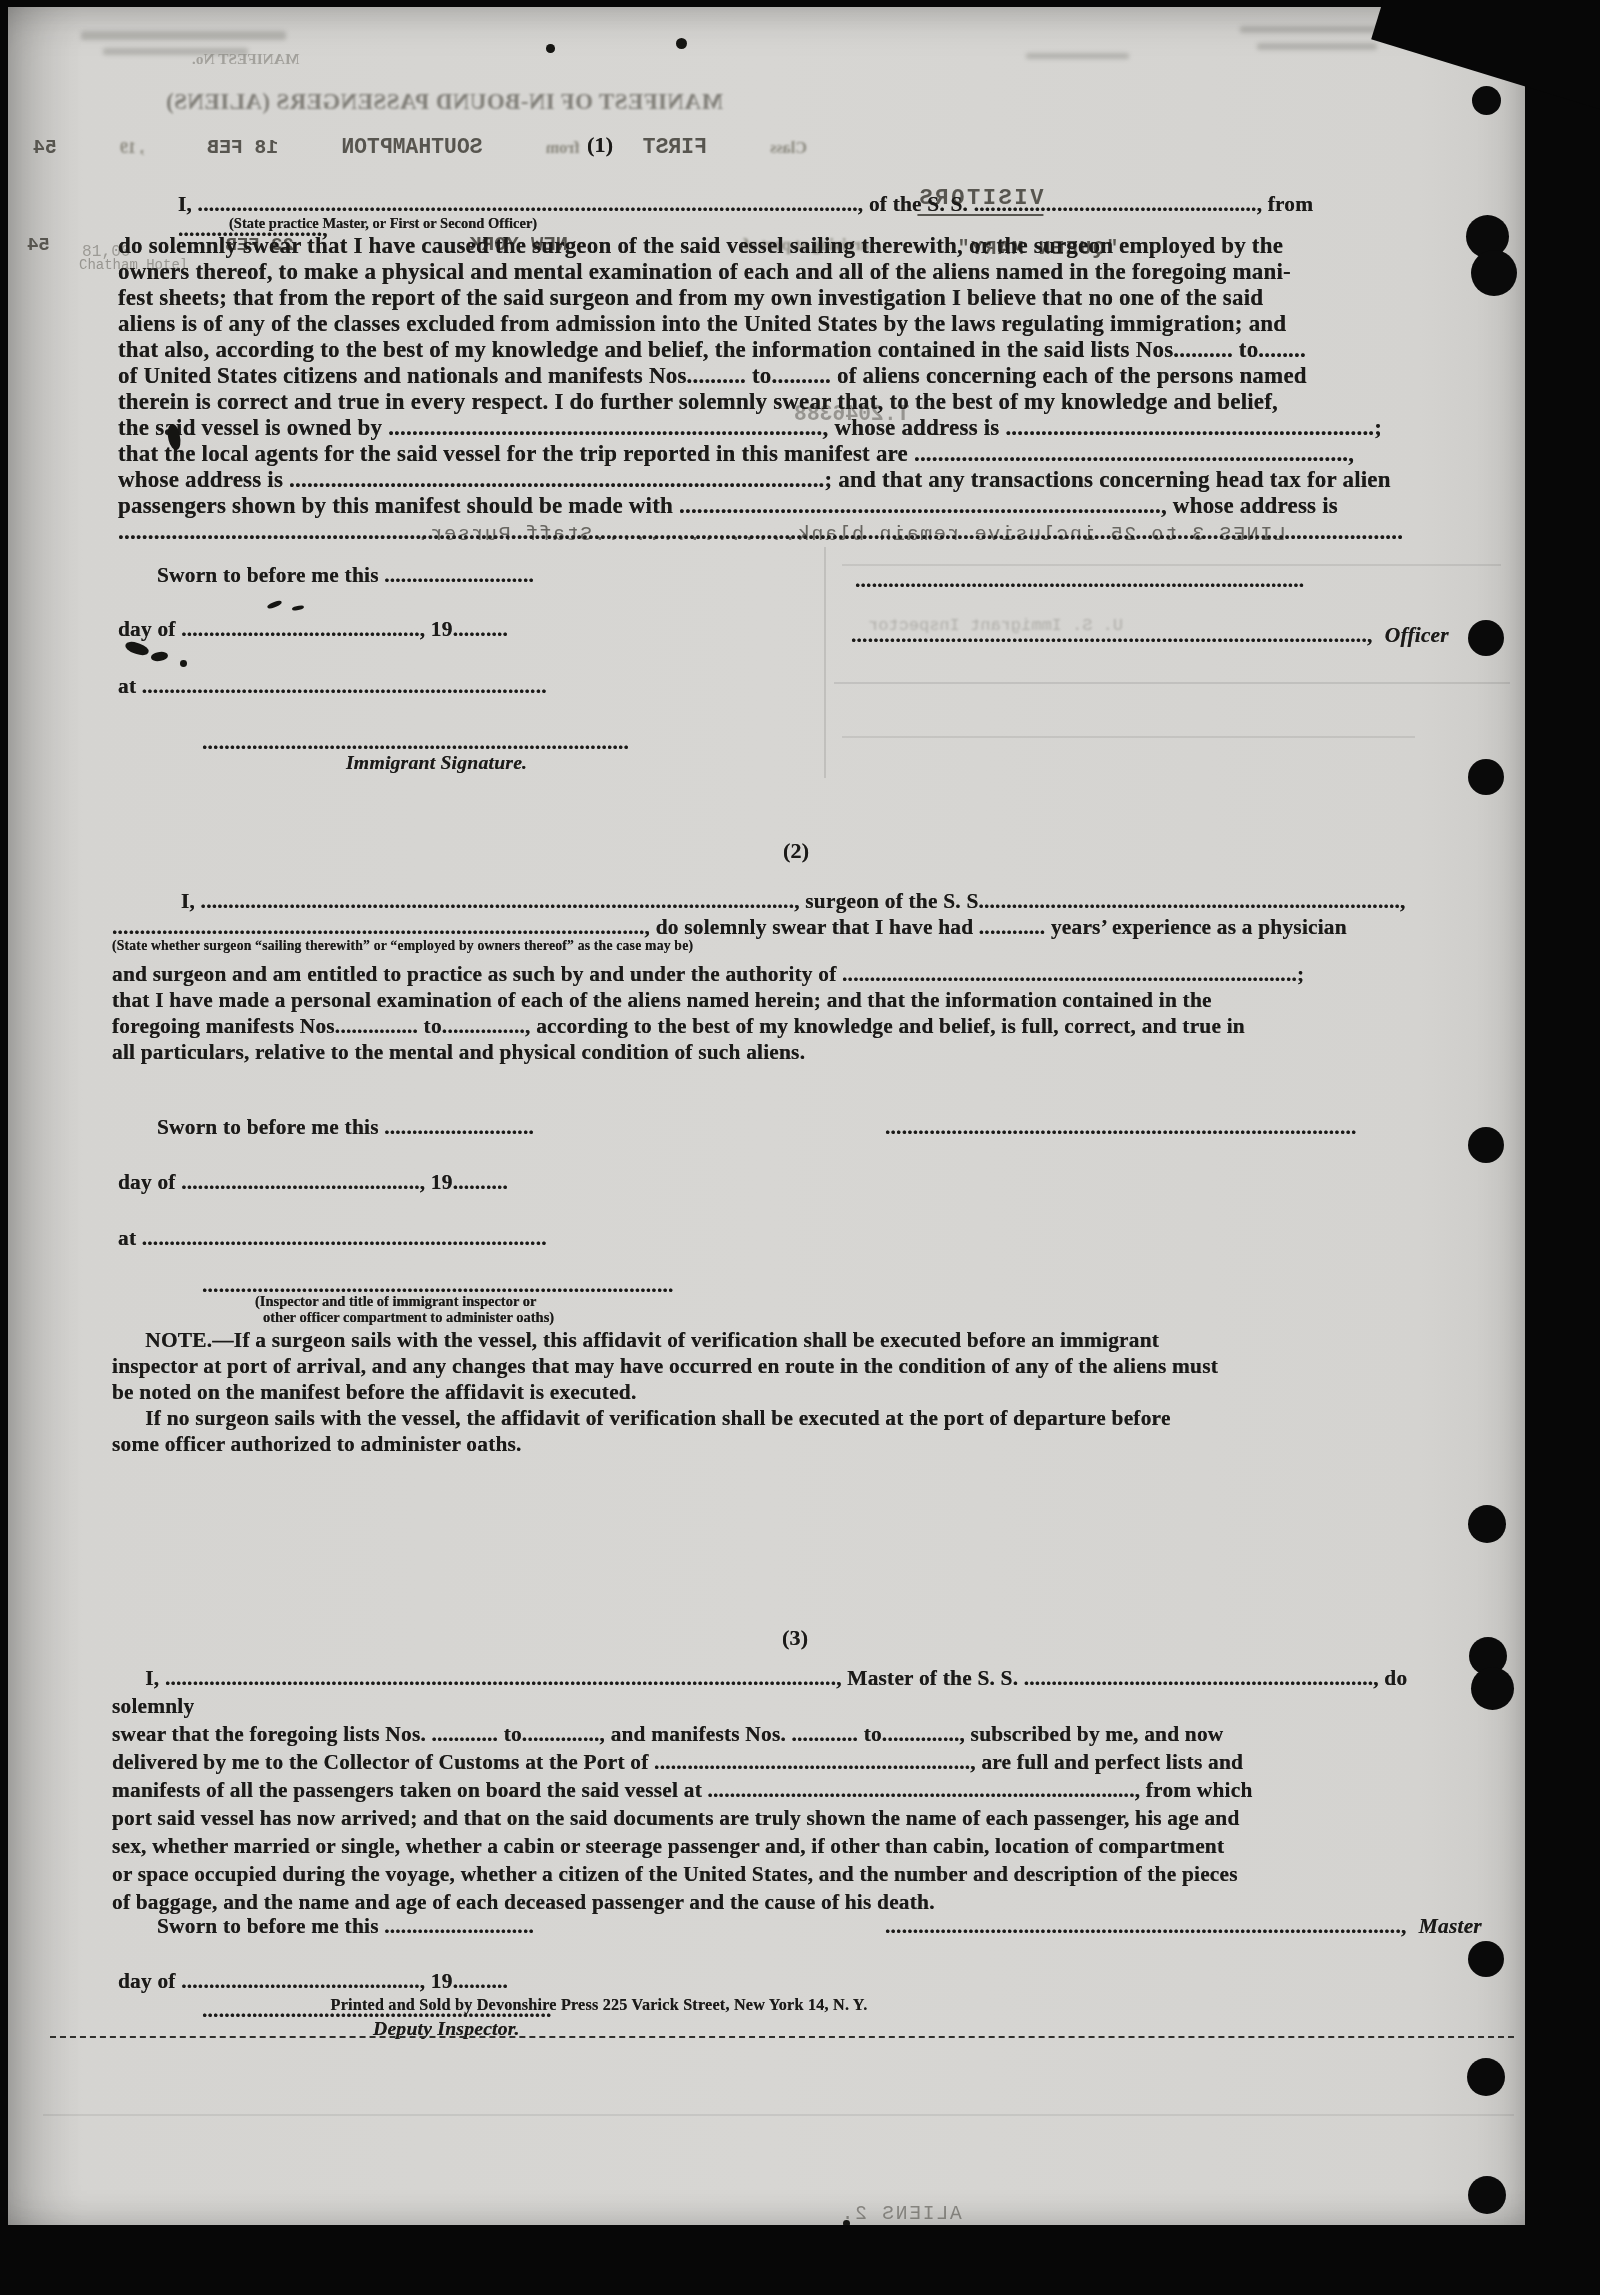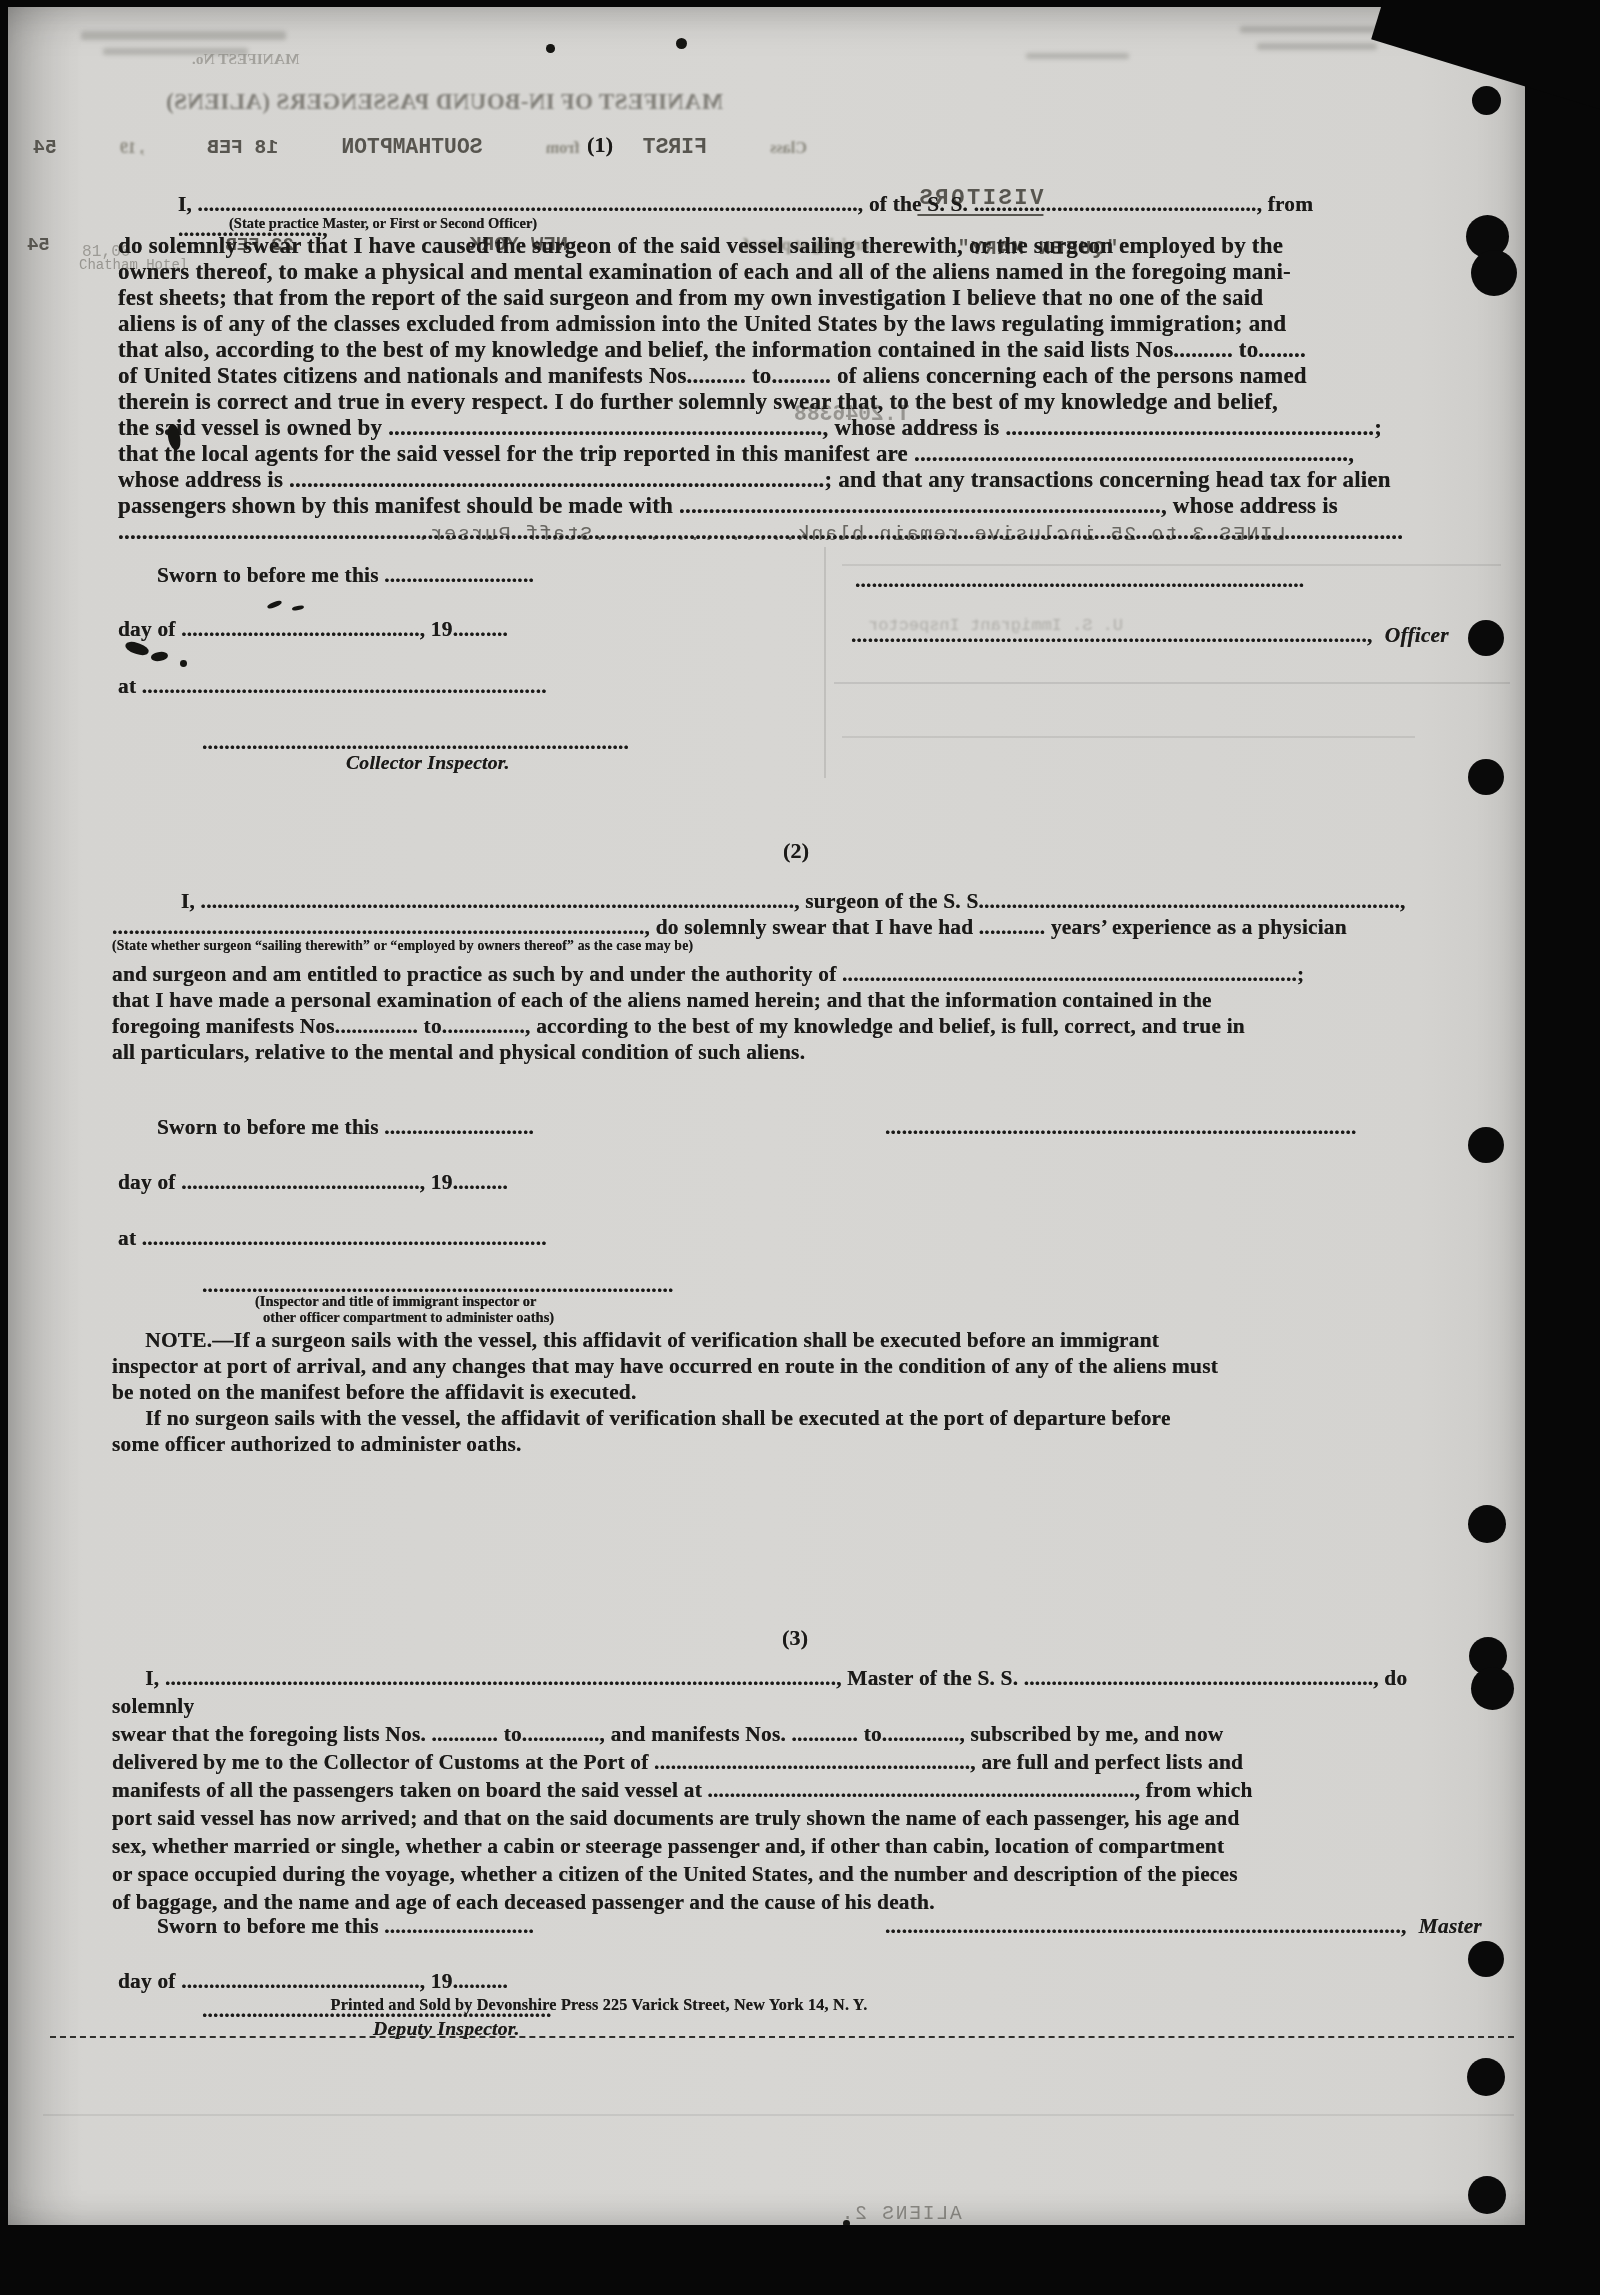--- a/index.html
+++ b/index.html
@@ -102,21 +102,21 @@
 
   <div class="abs ink" style="left:157px;top:563px;font-size:21.4px;">Sworn to before me this ...........................</div>
   <div class="abs ink" style="left:855px;top:568px;font-size:21.4px;">.................................................................................</div>
   <div class="abs ink" style="left:118px;top:617px;font-size:21.4px;">day of ..........................................., 19..........</div>
   <div class="abs ink" style="left:851px;top:623px;font-size:21.4px;">
     <span>.............................................................................................,</span>
     <span class="it" style="margin-left:6.8px;">Officer</span>
   </div>
   <div class="abs ink" style="left:118px;top:674px;font-size:21.4px;">at .........................................................................</div>
   <div class="abs ink" style="left:202px;top:730px;font-size:21.4px;">.............................................................................</div>
-  <div class="abs ink it" style="left:346px;top:751px;font-size:19.7px;">Collector Inspector.</div>
+  <div class="abs ink it" style="left:346px;top:751px;font-size:19.7px;">Immigrant Signature.</div>
 
   <div class="abs ink" style="left:783px;top:838px;font-size:22px;">(2)</div>
   <div class="abs ink para" style="left:181px;top:889px;width:1257px;font-size:21.4px;">I, ..........................................................................................................., surgeon of the S. S............................................................................,</div>
   <div class="abs ink para" style="left:112px;top:915px;width:1321px;font-size:21.4px;">................................................................................................, do solemnly swear that I have had ............ years’ experience as a physician</div>
   <div class="abs ink" style="left:112px;top:938px;font-size:13.7px;">(State whether surgeon “sailing therewith” or “employed by owners thereof” as the case may be)</div>
   <div class="abs ink para" style="left:112px;top:961px;width:1321px;font-size:21.4px;line-height:26px;">and surgeon and am entitled to practice as such by and under the authority of ..................................................................................;
 that I have made a personal examination of each of the aliens named herein; and that the information contained in the
 foregoing manifests Nos............... to..............., according to the best of my knowledge and belief, is full, correct, and true in
 all particulars, relative to the mental and physical condition of such aliens.</div>
 

